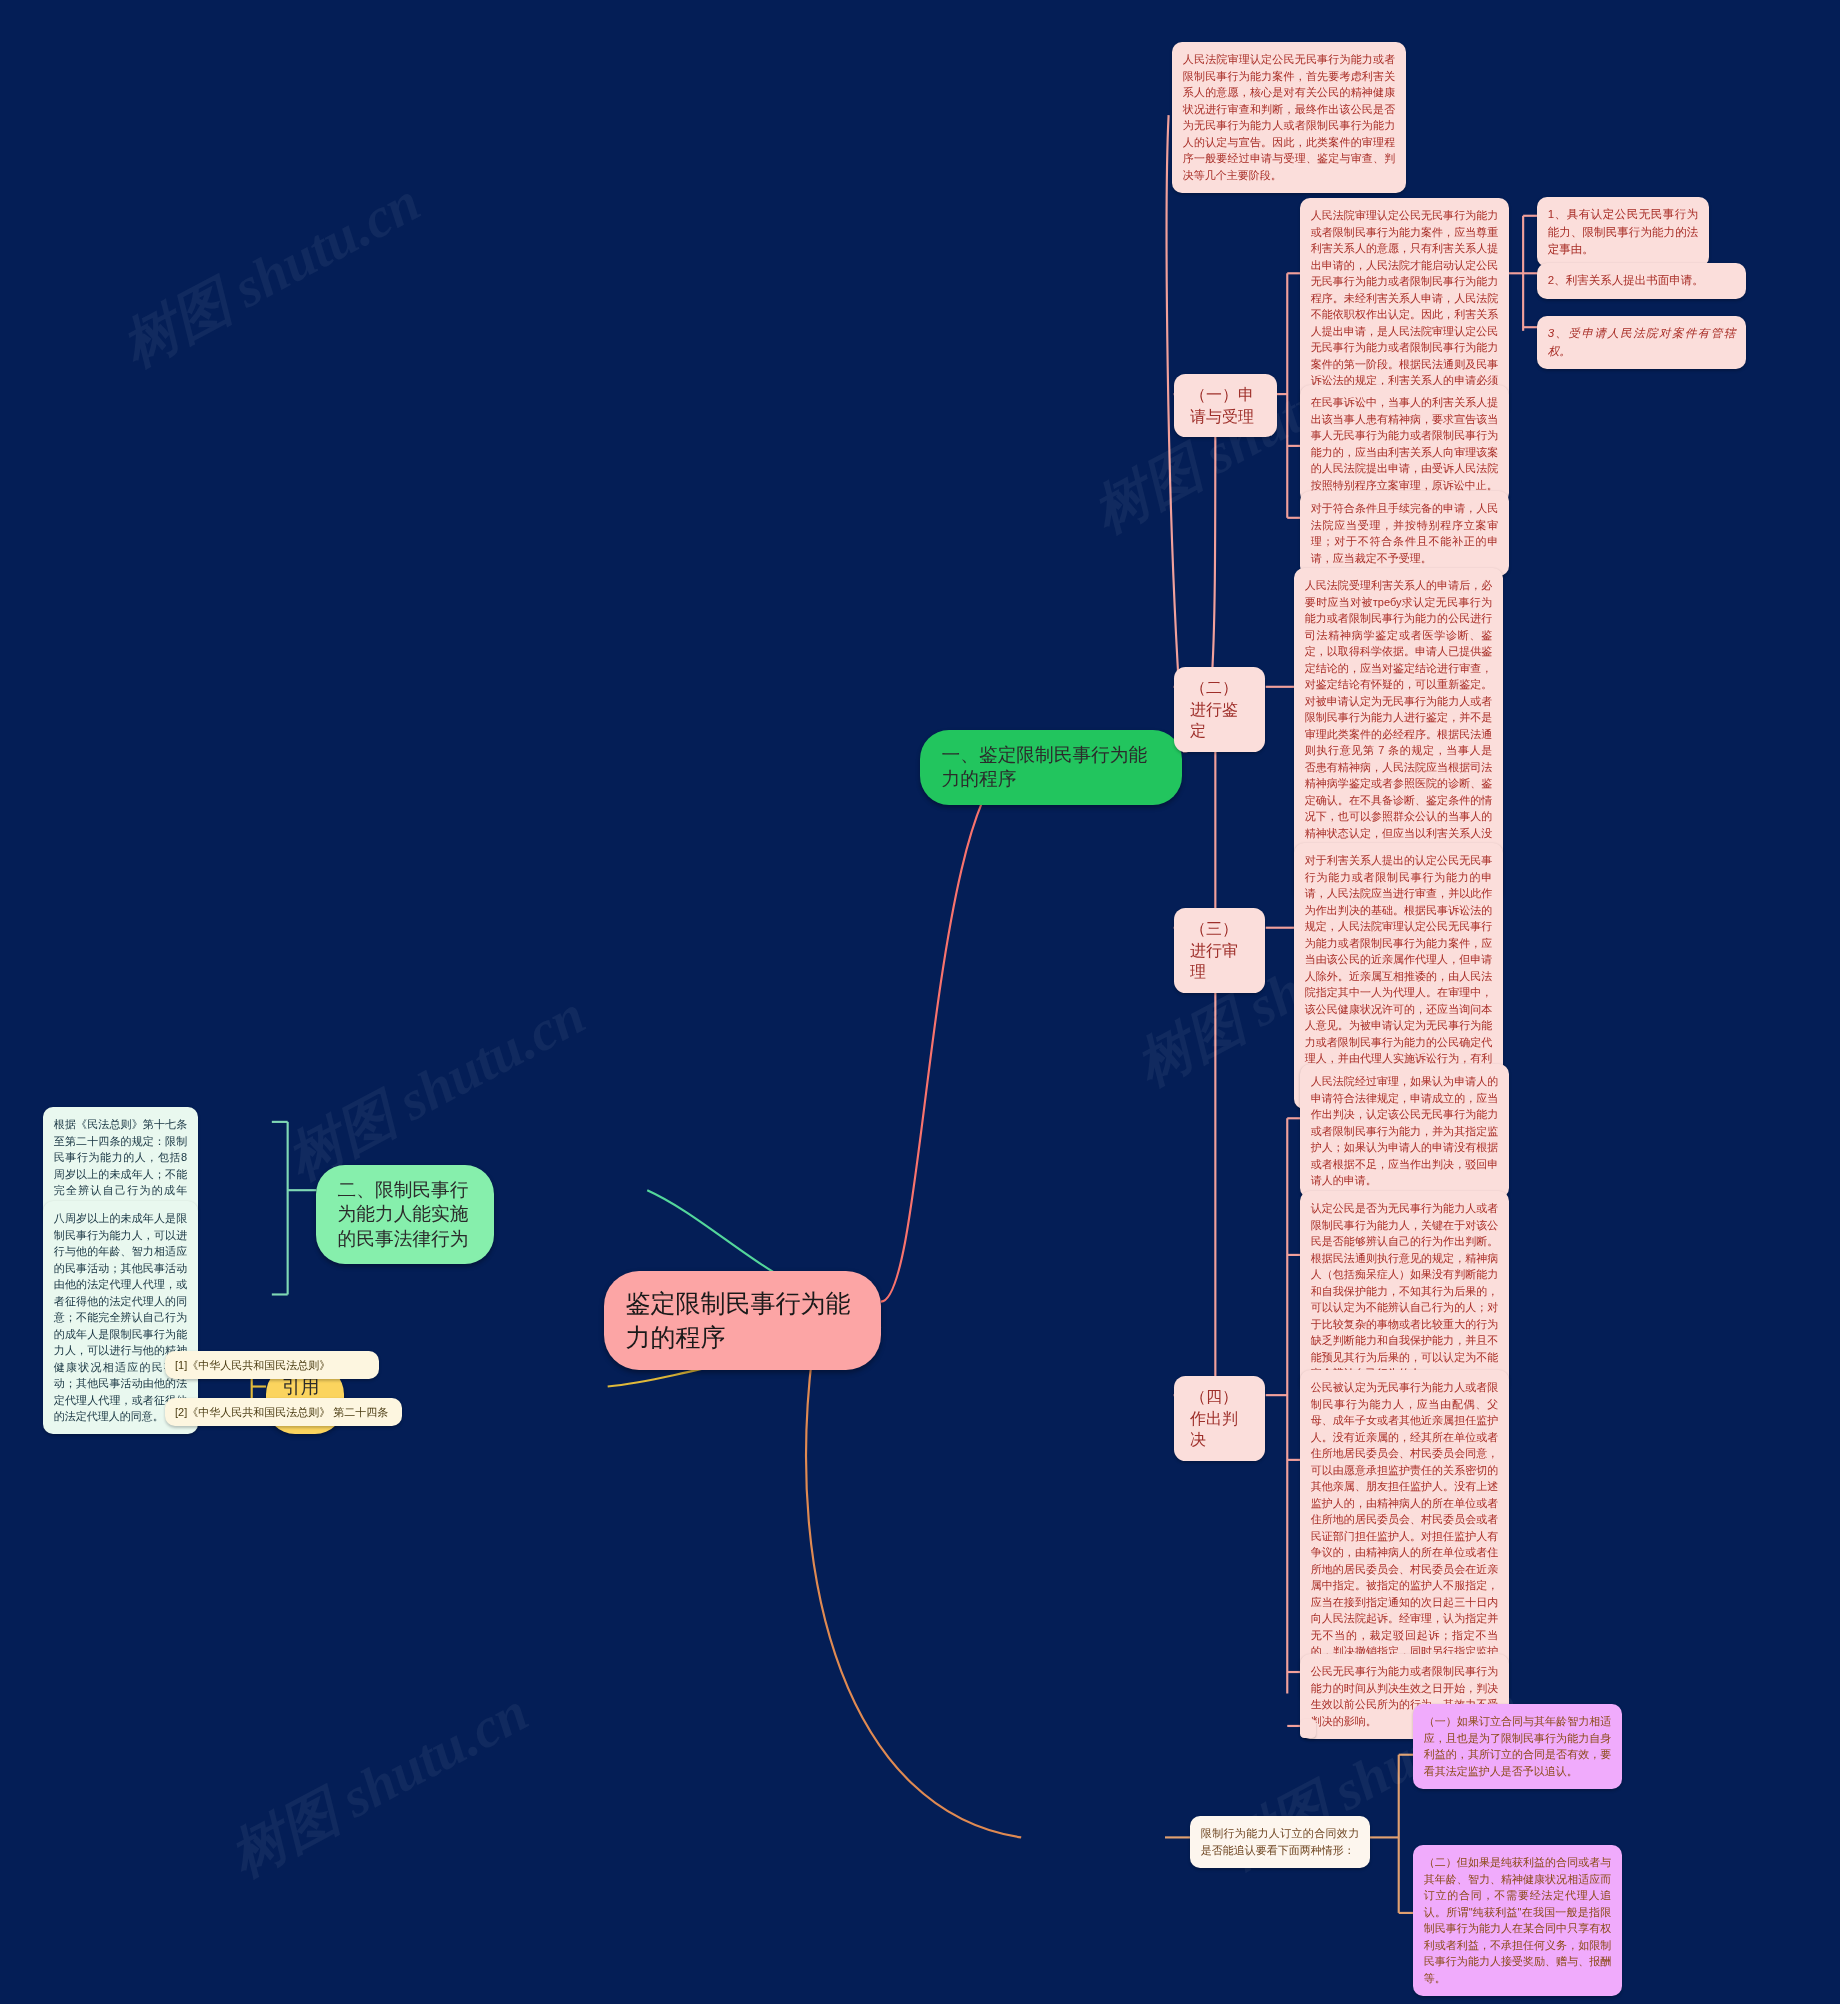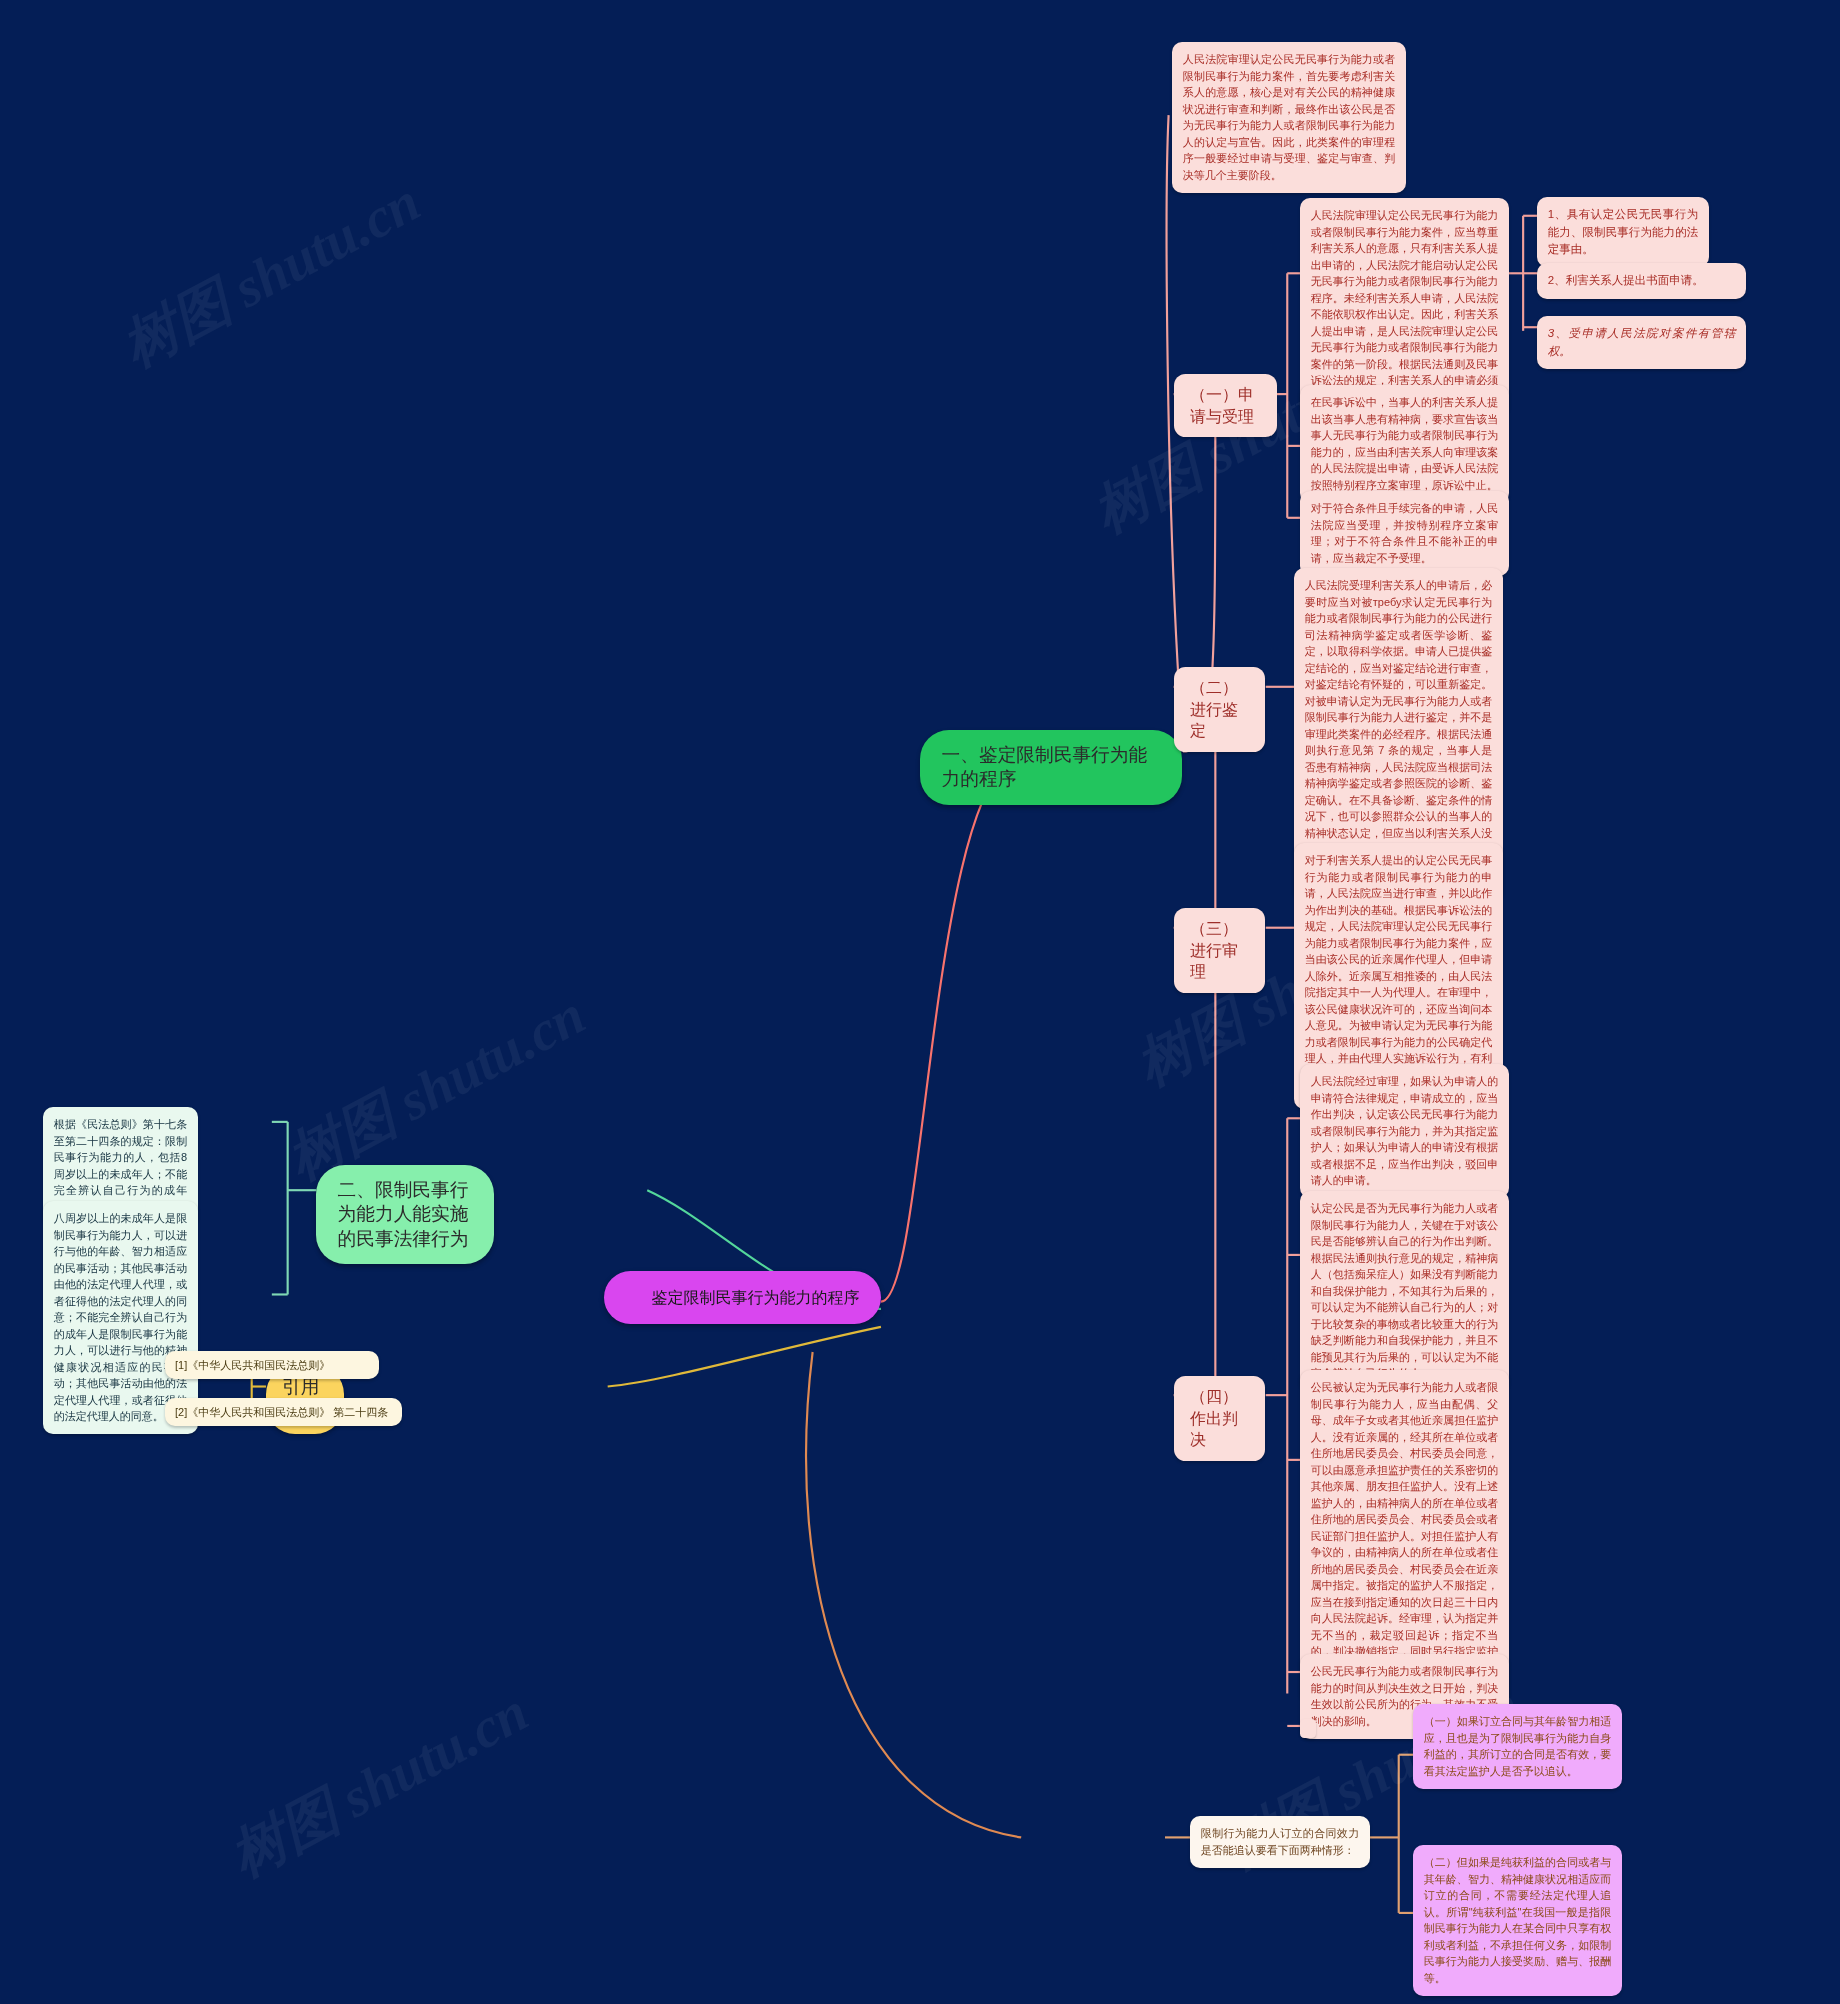--- a/index.html
+++ b/index.html
@@ -15,22 +15,22 @@
     position:absolute;color:rgba(255,255,255,0.055);
     font-family:"Liberation Serif","DejaVu Serif",serif;
     font-size:56px;font-style:italic;font-weight:700;
     transform:rotate(-28deg);white-space:nowrap;user-select:none;
   }
 
   .node{position:absolute;box-sizing:border-box;}
 
   
   .root{
-    background:#d946ef;border-radius:35px;color:#1a1a1a;
-    font-size:16px;line-height:1.34;text-align:right;
+    background:#fca5a5;border-radius:35px;color:#1a1a1a;
+    font-size:25px;line-height:1.34;text-align:left;
     padding:16px 21.6px;box-shadow:0 2.2px 5px rgba(0,0,0,.35);
   }
 
   
   .branch{
     border-radius:29px;color:#2b2b2b;font-size:18.7px;line-height:1.3;
     padding:13px 21.6px;box-shadow:0 2.2px 4.3px rgba(0,0,0,.3);
   }
   .branch.red{background:#22c55e;}
   .branch.green{background:#86efac;}

